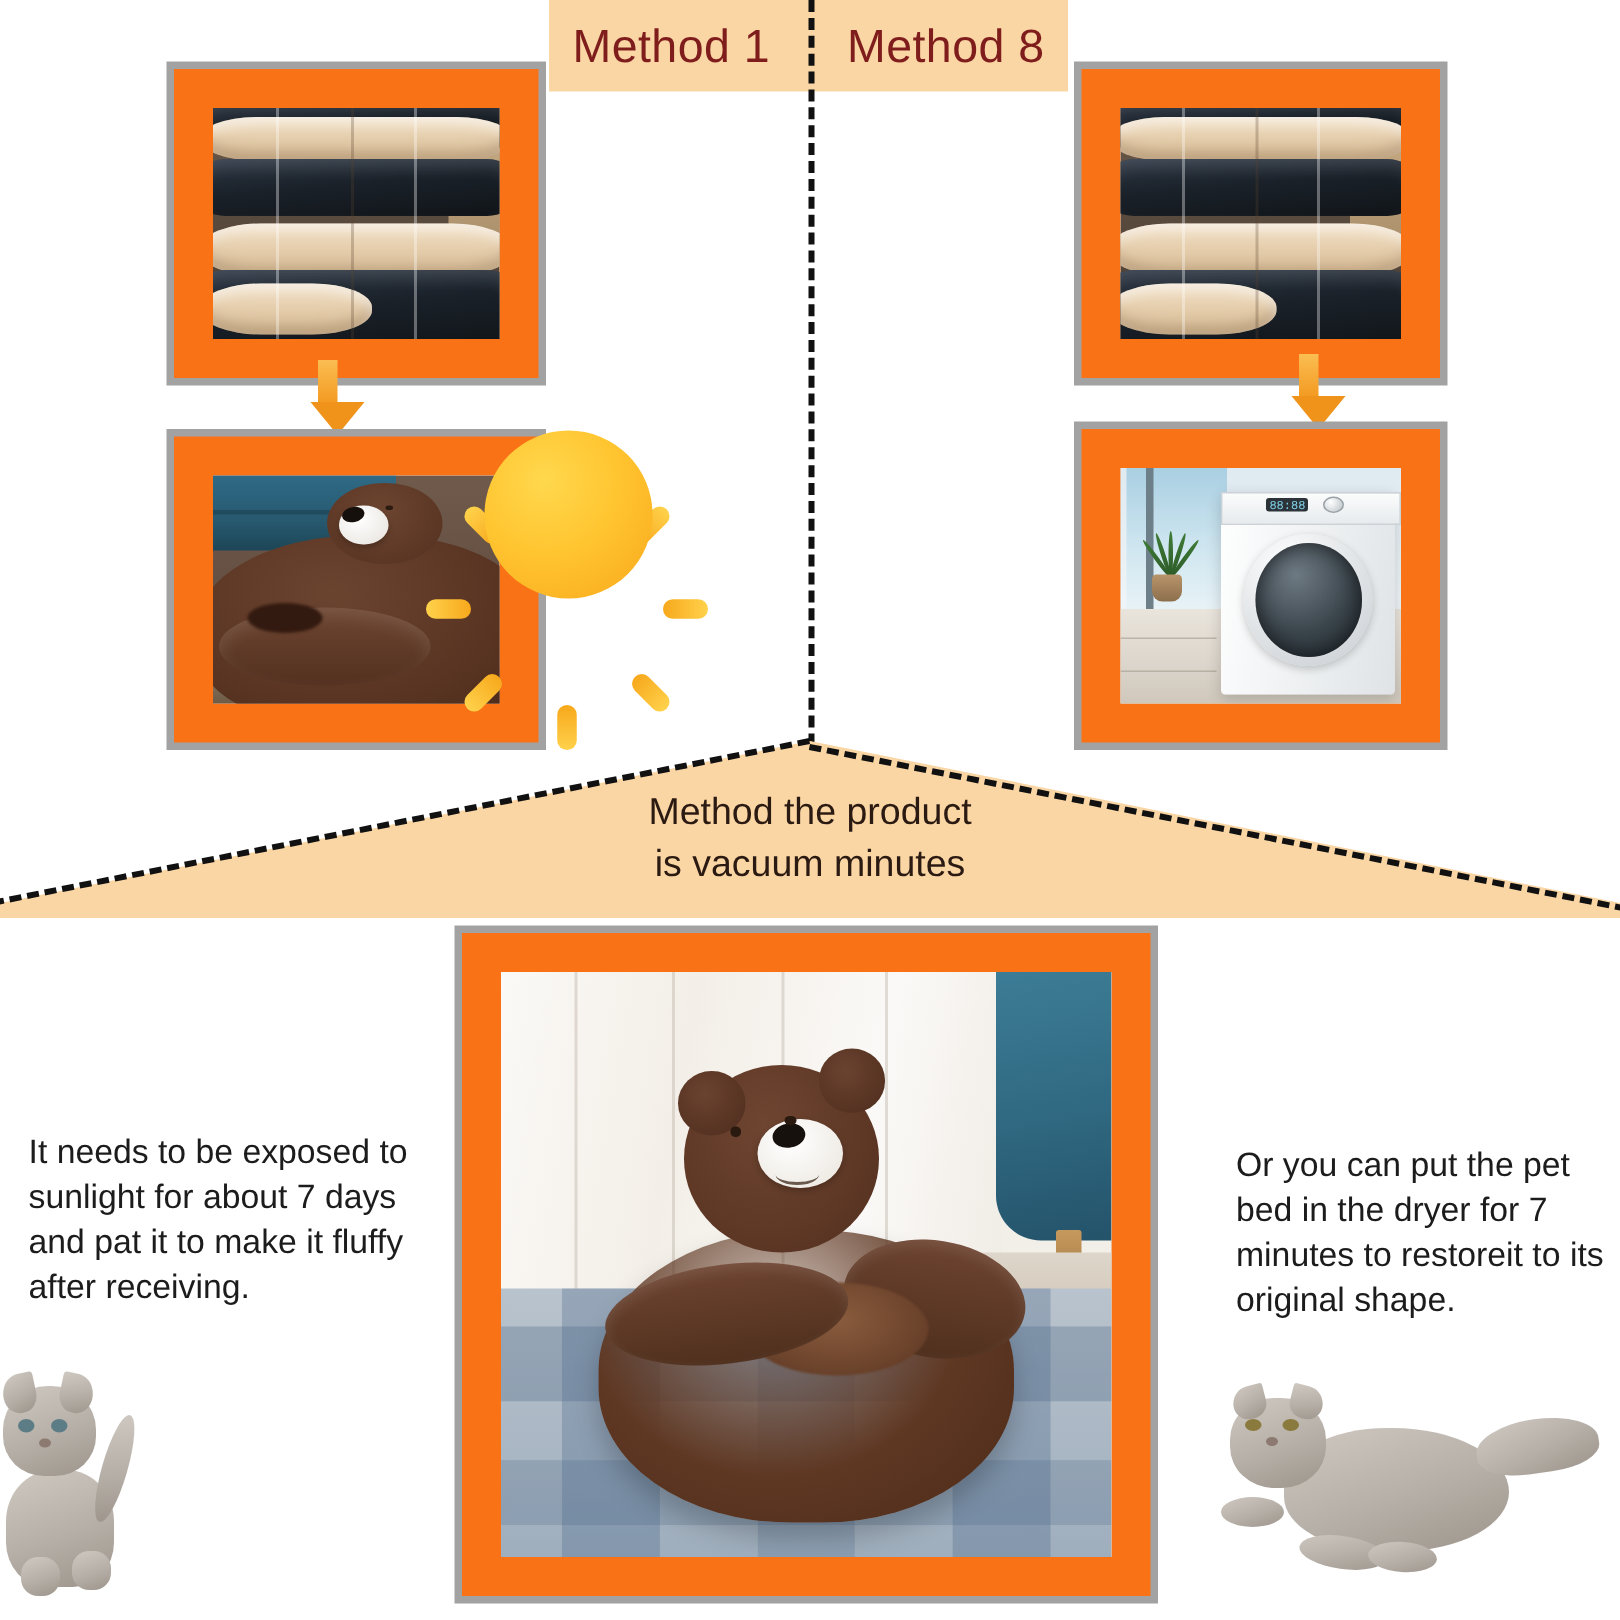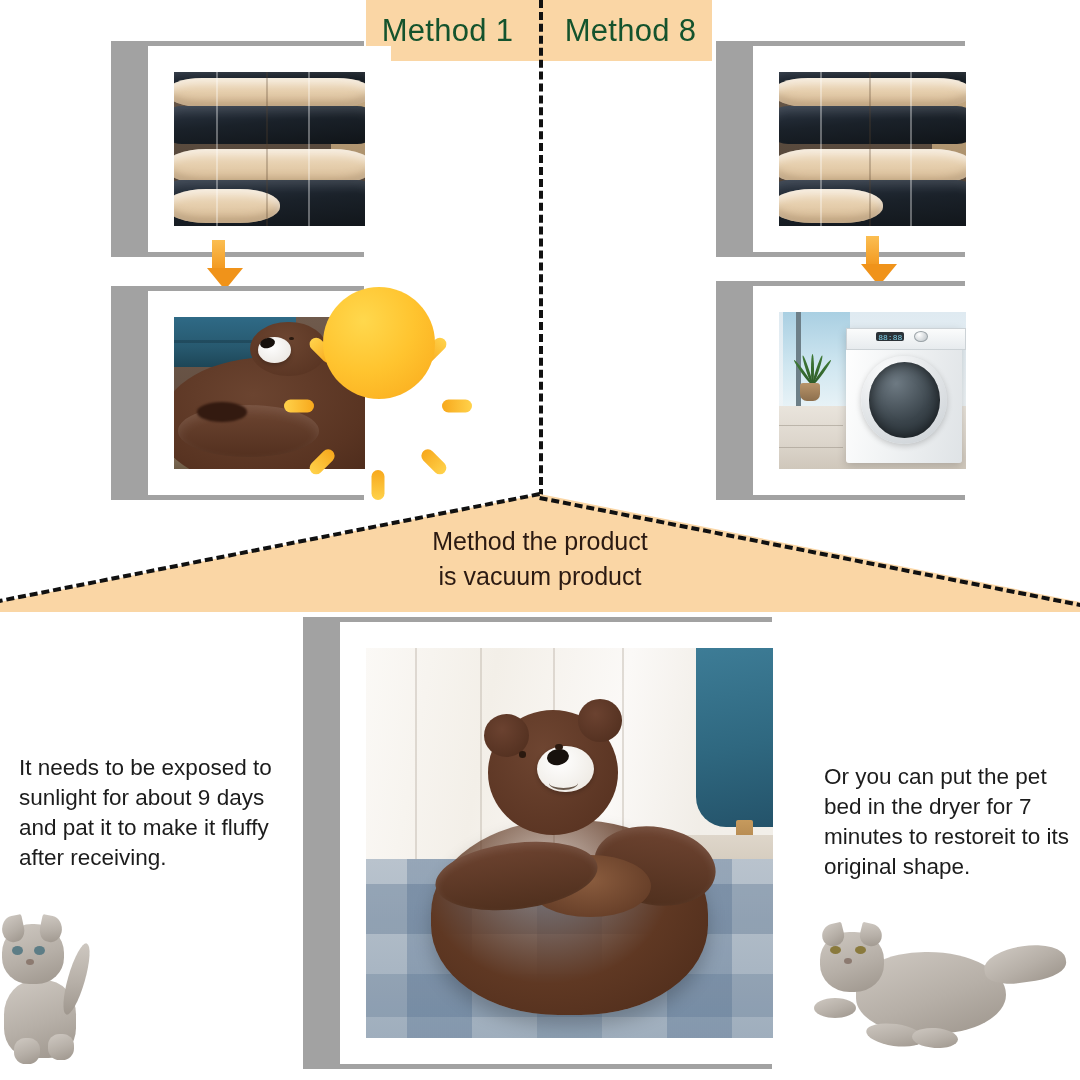--- a/index.html
+++ b/index.html
@@ -14,21 +14,21 @@
   #stage{position:absolute;left:0;top:0;width:1080px;height:1080px;}
 
   
   .banner{
     position:absolute;left:366px;top:0;width:346px;height:61px;
     background:#fad6a5;
     display:flex;align-items:center;justify-content:center;
   }
   .banner .half{
     flex:1;display:flex;align-items:center;justify-content:center;
-    font-size:31px;color:#14532d;letter-spacing:.3px;
+    font-size:31px;color:#7f1d1d;letter-spacing:.3px;
   }
   .banner .half.left{padding-right:10px;}
   .banner .half.right{padding-left:10px;}
 
   
   .vdash{
     position:absolute;left:539px;top:0;width:0;height:497px;
     border-left:4px dashed #111;
   }
   .diag{position:absolute;height:0;border-top:4px dashed #111;transform-origin:0 0;}
@@ -39,21 +39,21 @@
     background:#fad6a5;
     clip-path:polygon(540px 0px, 1080px 108px, 1080px 118px, 0px 118px, 0px 108px);
   }
   .triangle-text{
     position:absolute;left:0;top:524px;width:1080px;
     text-align:center;font-size:25px;line-height:1.38;color:#2b1a12;
   }
 
   
   .frame{position:absolute;background:#a2a2a2;padding:5px;box-sizing:border-box;}
-  .frame .mat{width:100%;height:100%;background:#ffffff;padding:26px;box-sizing:border-box;margin-left:32px;}
+  .frame .mat{width:100%;height:100%;background:#f97316;padding:26px;box-sizing:border-box;}
   .photo{width:100%;height:100%;position:relative;overflow:hidden;background:#ddd;}
 
   
   #f-pack-left {left:111px;top:41px;  width:253px;height:216px;}
   #f-bear-left {left:111px;top:286px; width:253px;height:214px;}
   #f-pack-right{left:716px;top:41px;  width:249px;height:216px;}
   #f-dryer     {left:716px;top:281px; width:249px;height:219px;}
   #f-main      {left:303px;top:617px; width:469px;height:452px;}
 
   
@@ -333,21 +333,21 @@
       </div>
     </div>
   </div>
 
   <div class="triangle-band"></div>
   <div class="diag" style="left:540px;top:496px;width:615px;transform:rotate(168.8deg);"></div>
   <div class="diag" style="left:540px;top:496px;width:615px;transform:rotate(11.2deg);"></div>
 
   <div class="triangle-text">
     <div>Method the product</div>
-    <div>is vacuum product</div>
+    <div>is vacuum minutes</div>
   </div>
 
   <div class="frame" id="f-main">
     <div class="mat">
       <div class="photo">
         <div class="mp-bg"></div>
         <div class="mp-curtain"></div>
         <div class="mp-cfold" style="left:12%;"></div>
         <div class="mp-cfold" style="left:28%;"></div>
         <div class="mp-cfold" style="left:46%;"></div>
@@ -365,21 +365,21 @@
         <div class="mp-eye" style="left:37.5%;top:26.5%;"></div>
         <div class="mp-eye" style="left:46.5%;top:24.5%;"></div>
         <div class="mp-smile"></div>
         <div class="mp-arm r"></div>
         <div class="mp-bed-in"></div>
         <div class="mp-arm l"></div>
       </div>
     </div>
   </div>
 
-  <div class="body-copy" id="copy-left">It needs to be exposed to sunlight for about 9 days and pat it to make it fluffy after receiving.</div>
+  <div class="body-copy" id="copy-left">It needs to be exposed to sunlight for about 7 days and pat it to make it fluffy after receiving.</div>
   <div class="body-copy" id="copy-right">Or you can put the pet bed in the dryer for 7 minutes to restoreit to its original shape.</div>
 
   <div id="cat-left">
     <div class="cat-part" style="left:4px;top:64px;width:72px;height:78px;border-radius:44% 44% 38% 38%;"></div>
     <div class="cat-part" style="left:2px;top:8px;width:62px;height:60px;border-radius:48% 48% 44% 44%;"></div>
     <div class="cat-part" style="left:2px;top:0px;width:22px;height:26px;border-radius:60% 10% 50% 50%;transform:rotate(-12deg);"></div>
     <div class="cat-part" style="left:40px;top:0px;width:22px;height:26px;border-radius:10% 60% 50% 50%;transform:rotate(12deg);"></div>
     <div class="cat-part" style="left:68px;top:26px;width:17px;height:74px;border-radius:50%;transform:rotate(16deg);"></div>
     <div class="cat-part" style="left:14px;top:122px;width:26px;height:26px;border-radius:44%;"></div>
     <div class="cat-part" style="left:48px;top:118px;width:26px;height:26px;border-radius:44%;"></div>

